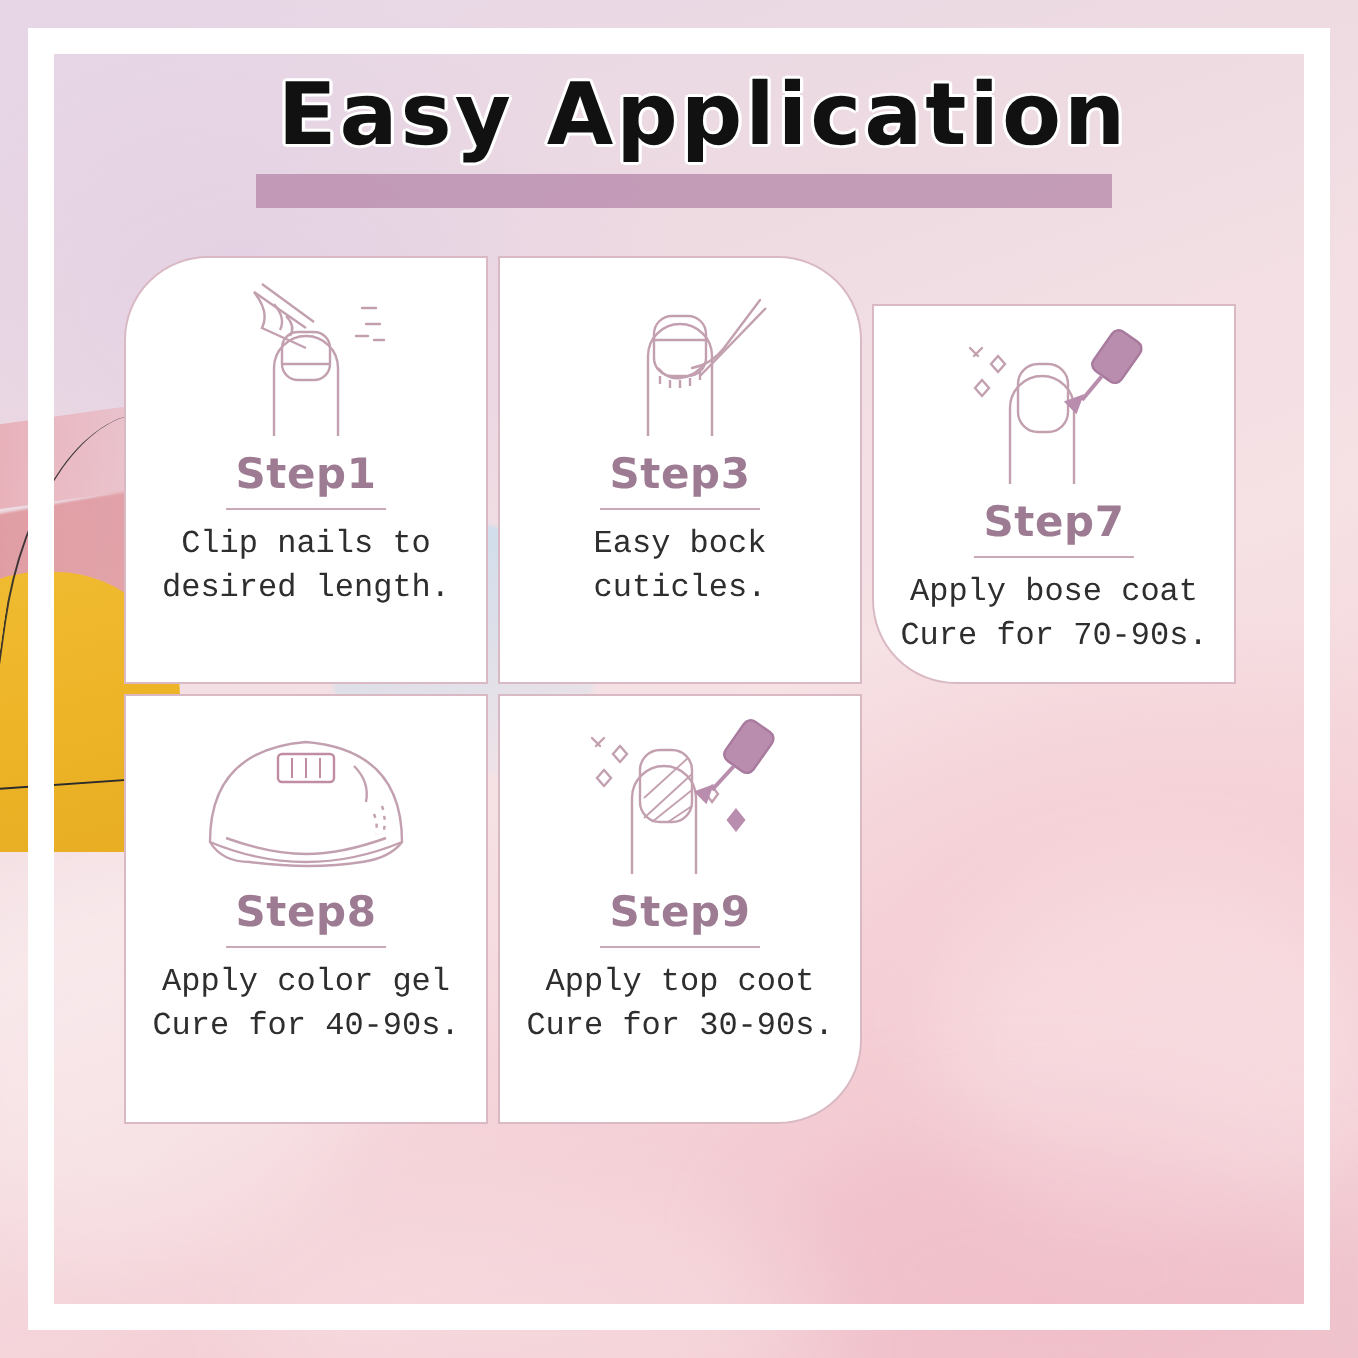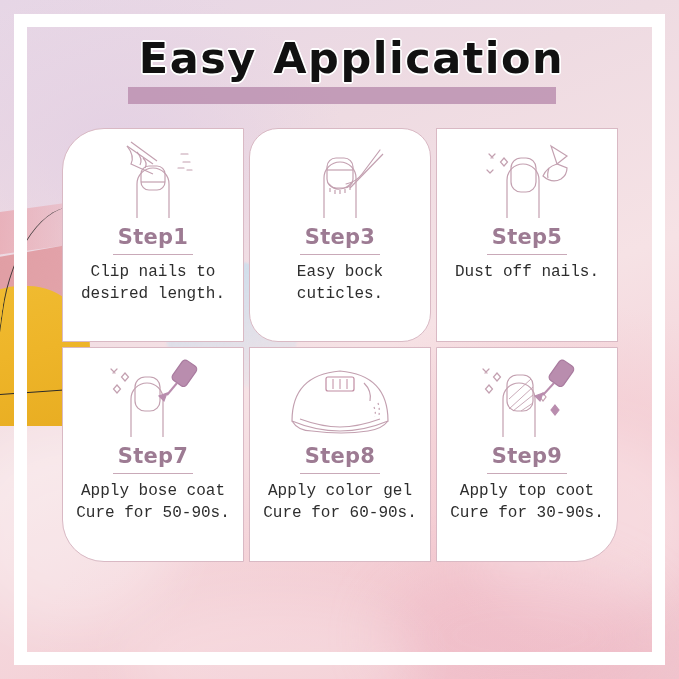--- a/index.html
+++ b/index.html
@@ -138,22 +138,22 @@
   .card {
     position: relative;
     background: #ffffff;
     border: 1.1px solid #d9b9c4;
     display: flex;
     flex-direction: column;
     align-items: center;
     padding-top: 10px;
   }
   .card.rtl  { border-top-left-radius: 42px; }
-  .card.rtr  { border-top-right-radius: 42px; border-radius: 29px; }
-  .card.rbl  { border-bottom-left-radius: 42px; }
+  .card.rtr  { border-top-right-radius: 42px; }
+  .card.rbl  { border-bottom-left-radius: 42px; margin-top: 24px; }
   .card.rbr  { border-bottom-right-radius: 42px; align-items: center; }
 
   .icon-area {
     height: 86px;
     width: 100%;
     display: flex;
     align-items: center;
     justify-content: center;
   }
   .icon-area svg { display: block; }
@@ -240,74 +240,57 @@
           <path d="M62 44 q10 -2 16 -10 L96 10" stroke-linecap="round"></path>
           <path d="M66 48 L99 14"></path>
         </svg>
       </div>
       <div class="step-label">Step3</div>
       <div class="step-rule"></div>
       <div class="step-desc">Easy bock cuticles.</div>
     </div>
 
 
-    <div class="card">
-      <div class="icon-area">
-        <svg width="112" height="84" viewBox="0 0 112 84" fill="none" stroke="#c3a0b0" stroke-width="1.2">
-          <path d="M36 78 V40 a16 16 0 0 1 32 0 V78"></path>
-          <rect x="40" y="18" width="25" height="34" rx="10"></rect>
-          <path d="M18 14 l4 4 M24 14 l-4 4" stroke-linecap="round"></path>
-          <path d="M16 30 l3 3 M22 30 l-3 3" stroke-linecap="round"></path>
-          <path d="M33 18 l3.5 4 -3.5 4 -3.5 -4 Z"></path>
-          <path d="M80 6 l16 10 -10 8 Z"></path>
-          <path d="M86 24 q-10 3 -14 12 q9 8 18 3 q6 -4 6 -11 Z"></path>
-          <path d="M78 28 q-2 6 -1 10"></path>
-        </svg>
-      </div>
-      <div class="step-label">Step5</div>
-      <div class="step-rule"></div>
-      <div class="step-desc">Dust off nails.</div>
-    </div>
 
 
     <div class="card rbl">
       <div class="icon-area">
         <svg width="112" height="84" viewBox="0 0 112 84" fill="none" stroke="#c3a0b0" stroke-width="1.2">
           <path d="M34 78 V40 a16 16 0 0 1 32 0 V78"></path>
           <rect x="38" y="18" width="25" height="34" rx="10"></rect>
           <path d="M14 10 l4 4 M20 10 l-4 4" stroke-linecap="round"></path>
           <path d="M28 14 l3.5 4 -3.5 4 -3.5 -4 Z"></path>
           <path d="M20 26 l3.5 4 -3.5 4 -3.5 -4 Z"></path>
           <rect x="79" y="2" width="17" height="24" rx="4" transform="rotate(35 87 14)" fill="#b98dae" stroke="#a87a9e"></rect>
           <path d="M80 24 L70 36" stroke="#b98dae" stroke-width="2"></path>
           <path d="M70 34 l-8 3 5 5 Z" fill="#b98dae" stroke="#b98dae"></path>
         </svg>
       </div>
       <div class="step-label">Step7</div>
       <div class="step-rule"></div>
       <div class="step-desc">Apply bose coat
-Cure for 50-90s.</div>
+Cure for 70-90s.</div>
     </div>
 
     <div class="card">
       <div class="icon-area">
         <svg width="124" height="84" viewBox="0 0 124 84" fill="none" stroke="#c3a0b0" stroke-width="1.2">
           <path d="M14 62 q0 -46 48 -50 q48 4 48 50 q-24 10 -48 10 q-24 0 -48 -10 Z"></path>
           <path d="M14 62 q6 10 20 10 q30 4 56 0 q14 -2 20 -10"></path>
           <path d="M22 60 q22 8 40 8 q18 0 40 -8"></path>
           <rect x="48" y="18" width="28" height="14" rx="2" stroke="#c08ca2"></rect>
           <path d="M55 20 v10 M62 20 v10 M69 20 v10" stroke="#c08ca2" stroke-width="1"></path>
           <path d="M86 24 q8 8 6 18"></path>
           <path d="M100 44 q2 6 1 12 M96 48 q2 5 1 10" stroke-dasharray="2 3"></path>
         </svg>
       </div>
       <div class="step-label">Step8</div>
       <div class="step-rule"></div>
       <div class="step-desc">Apply color gel
-Cure for 60-90s.</div>
+Cure for 40-90s.</div>
     </div>
 
     <div class="card rbr">
       <div class="icon-area">
         <svg width="112" height="84" viewBox="0 0 112 84" fill="none" stroke="#c3a0b0" stroke-width="1.2">
           <path d="M32 78 V40 a16 16 0 0 1 32 0 V78"></path>
           <rect x="36" y="16" width="26" height="36" rx="10"></rect>
           <path d="M38 40 L60 20 M38 50 L62 28 M42 52 L62 36 M50 52 L62 44" stroke-width="0.9"></path>
           <path d="M12 10 l4 4 M18 10 l-4 4" stroke-linecap="round"></path>
           <path d="M26 14 l3.5 4 -3.5 4 -3.5 -4 Z"></path>

